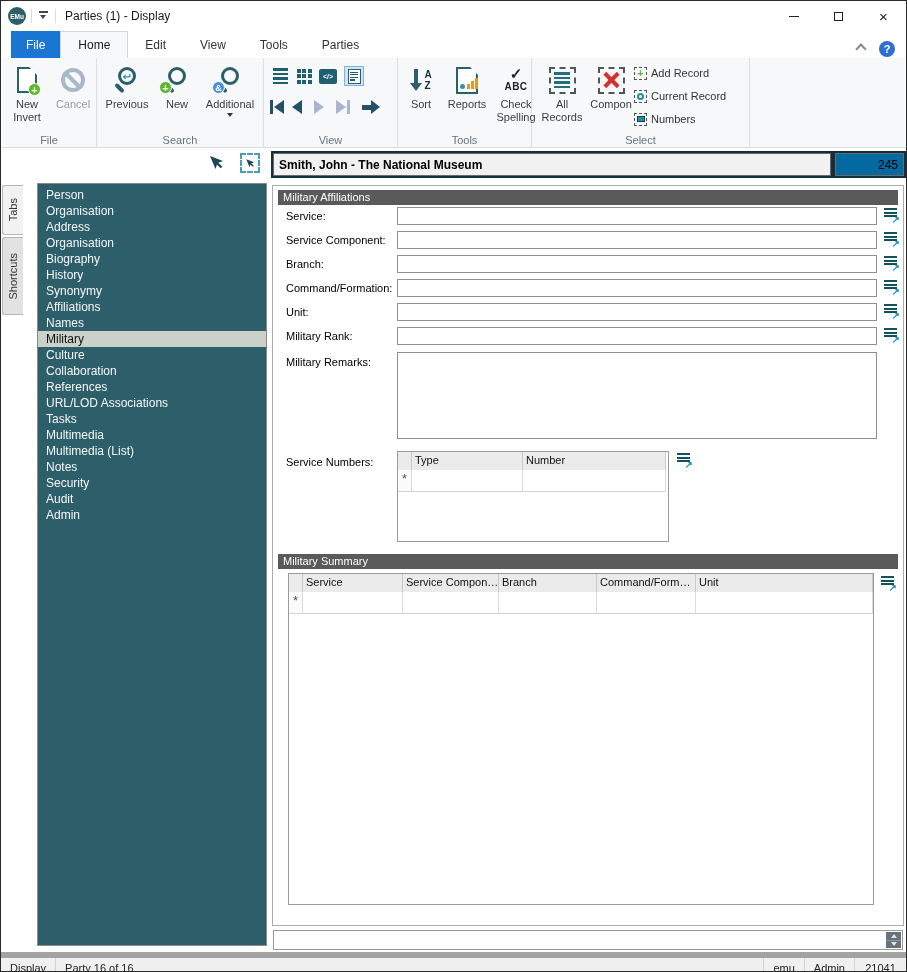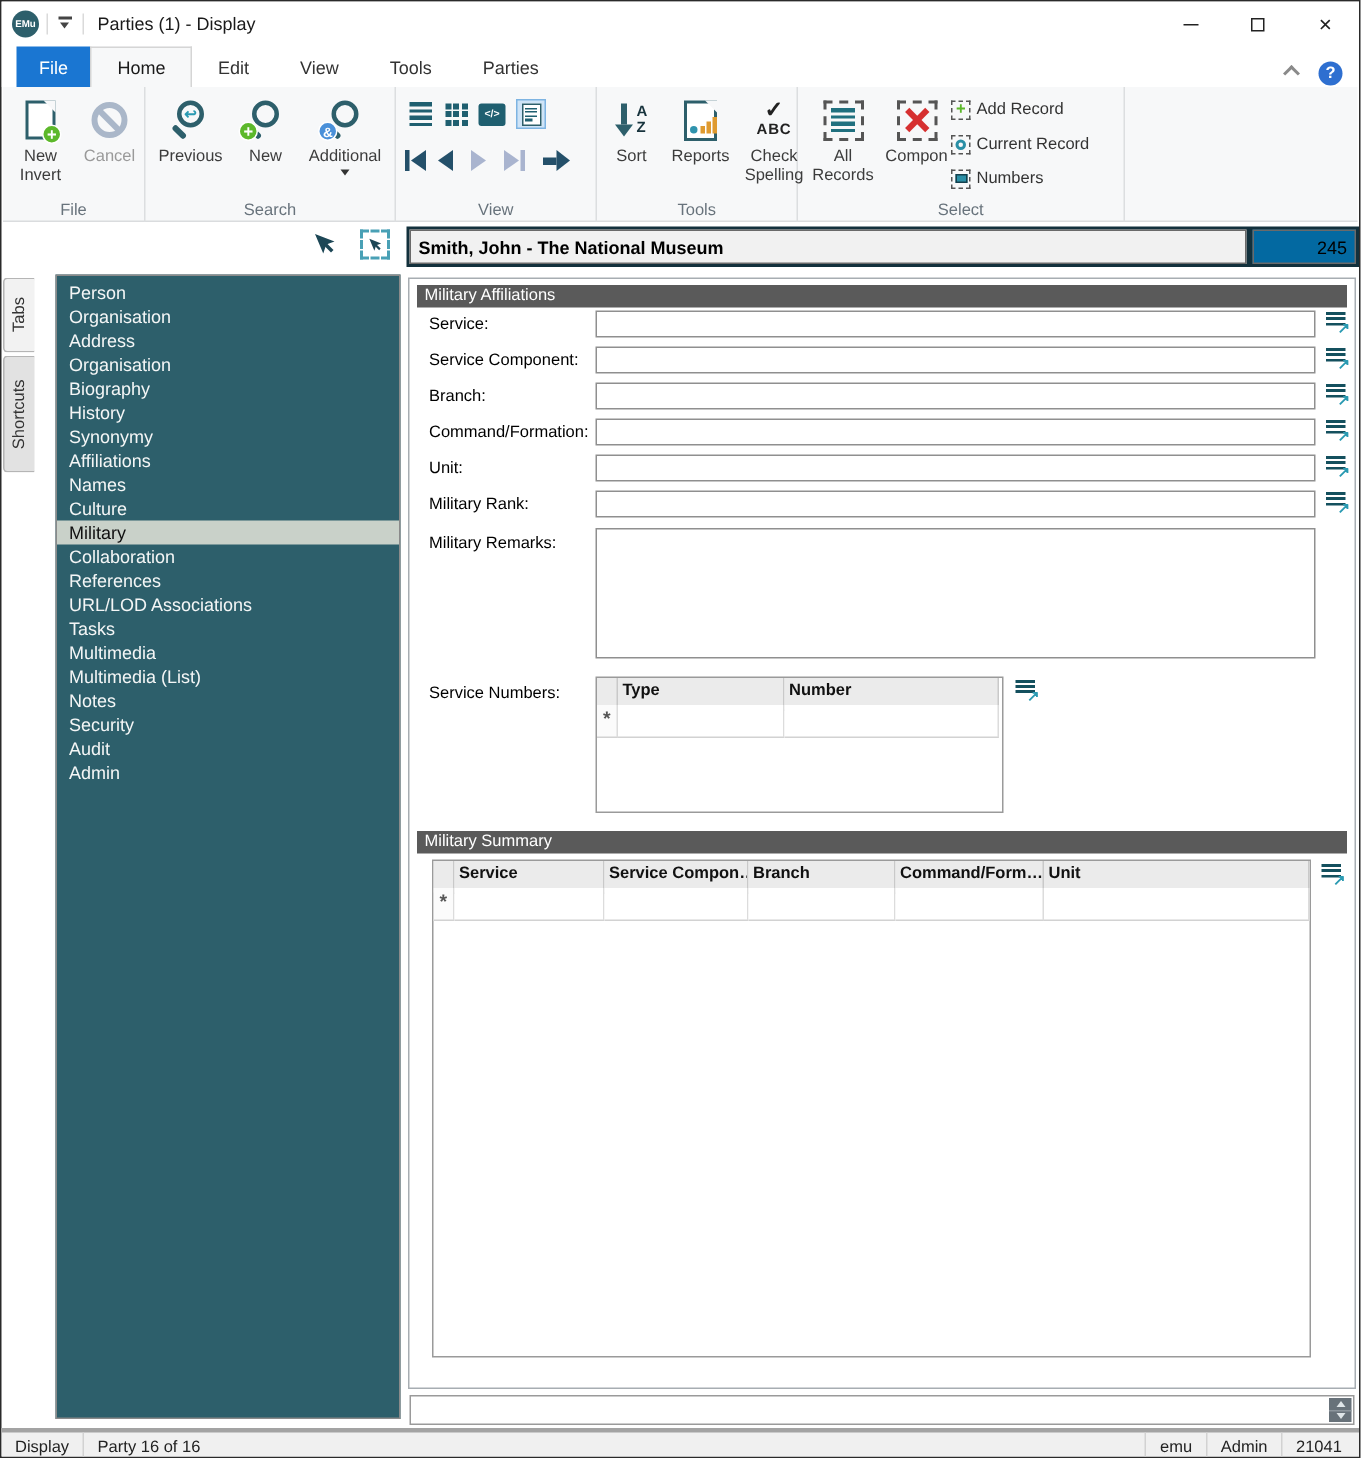--- a/index.html
+++ b/index.html
@@ -128,35 +128,35 @@
   .finput{position:absolute;left:124px;width:480px;height:18px;border:1px solid #8f8f8f;background:#fff;
     font-size:11px;padding:0 3px;outline:none;}
   .remarks{position:absolute;left:124px;top:166px;width:480px;height:87px;border:1px solid #8f8f8f;background:#fff;
     font-size:11px;padding:2px 3px;resize:none;outline:none;}
   .lkp{position:absolute;width:16px;height:16px;}
   .lkp .bars{width:13px;height:9px;background:repeating-linear-gradient(to bottom,#14505e 0 2px,transparent 2px 3.6px);}
   .lkp .arw{font-size:10px;font-weight:bold;color:#2a9ab2;line-height:8px;text-align:right;margin-top:-1px;}
 
   .tbl{position:absolute;background:#fff;border:1px solid #9a9a9a;overflow:hidden;}
   .trow{display:flex;height:18px;}
-  .cell{height:22px;font-size:11px;overflow:hidden;white-space:nowrap;font-weight:bold;}
+  .cell{height:22px;font-size:11px;overflow:hidden;white-space:nowrap;}
   .cell.th{background:#ebebeb;border-right:1px solid #c9c9c9;border-bottom:1px solid #b5b5b5;padding:2px 3px;color:#111;}
   .cell.td{border-right:1px solid #dcdcdc;border-bottom:1px solid #d2d2d2;background:#fff;}
   .cell.mkr{text-align:center;color:#555;font-size:13px;line-height:18px;padding:0;}
   .cell.mkr.td{background:#fbfbfb;}
 
   
   .bstrip{position:absolute;left:272px;top:929px;width:630px;height:20px;background:#fff;border:1px solid #9a9a9a;}
   .spin{position:absolute;right:1px;top:1px;width:15px;height:16px;background:#68727a;display:flex;flex-direction:column;}
   .spin .half{flex:1;display:flex;align-items:center;justify-content:center;border-bottom:1px solid #8d969d;}
   .spin .half:last-child{border-bottom:none;}
   .spin .tu{width:0;height:0;border-left:3px solid transparent;border-right:3px solid transparent;border-bottom:4px solid #dfe5e8;}
   .spin .tdn{width:0;height:0;border-left:3px solid transparent;border-right:3px solid transparent;border-top:4px solid #dfe5e8;}
-  .statusbar{position:absolute;left:0;right:0;top:951px;height:21px;background:#f0f0f0;border-top:3px solid #a3a3a3;
-    display:flex;align-items:stretch;font-size:11px;color:#222;}
+  .statusbar{position:absolute;left:0;right:0;top:951px;height:21px;background:#f0f0f0;border-top:6px solid #a3a3a3;
+    display:flex;align-items:stretch;font-size:11px;color:#222;text-align:center;}
   .sb-cell{padding:4px 9px 0 9px;border-right:1px solid #d2d2d2;white-space:nowrap;}
   .sb-spacer{flex:1;}
   .sb-cell.r{border-right:none;border-left:1px solid #d2d2d2;}
 </style>
 </head>
 <body>
 
 <div class="titlebar">
   <div class="emu-badge">EMu</div>
   <div class="tb-sep" style="left:30px"></div>
@@ -416,22 +416,22 @@
 <div class="sidebar" id="sidebar">
     <div class="side-item">Person</div>
     <div class="side-item">Organisation</div>
     <div class="side-item">Address</div>
     <div class="side-item">Organisation</div>
     <div class="side-item">Biography</div>
     <div class="side-item">History</div>
     <div class="side-item">Synonymy</div>
     <div class="side-item">Affiliations</div>
     <div class="side-item">Names</div>
+    <div class="side-item sel">Military</div>
     <div class="side-item">Culture</div>
-    <div class="side-item sel">Military</div>
     <div class="side-item">Collaboration</div>
     <div class="side-item">References</div>
     <div class="side-item">URL/LOD Associations</div>
     <div class="side-item">Tasks</div>
     <div class="side-item">Multimedia</div>
     <div class="side-item">Multimedia (List)</div>
     <div class="side-item">Notes</div>
     <div class="side-item">Security</div>
     <div class="side-item">Audit</div>
     <div class="side-item">Admin</div>

